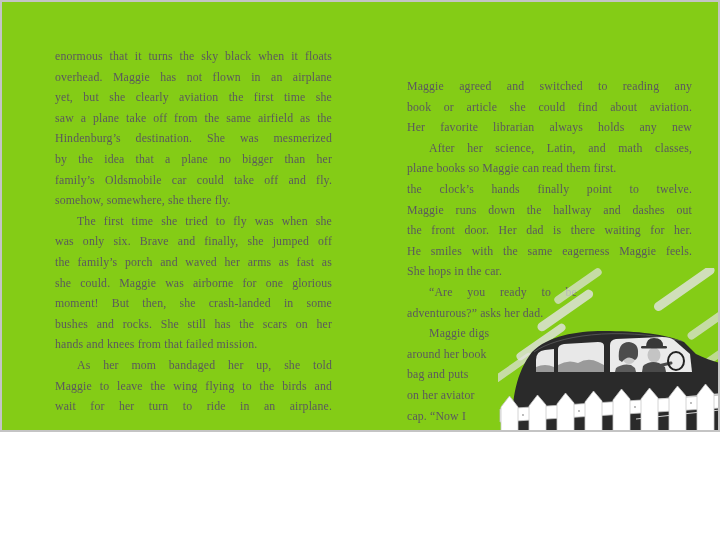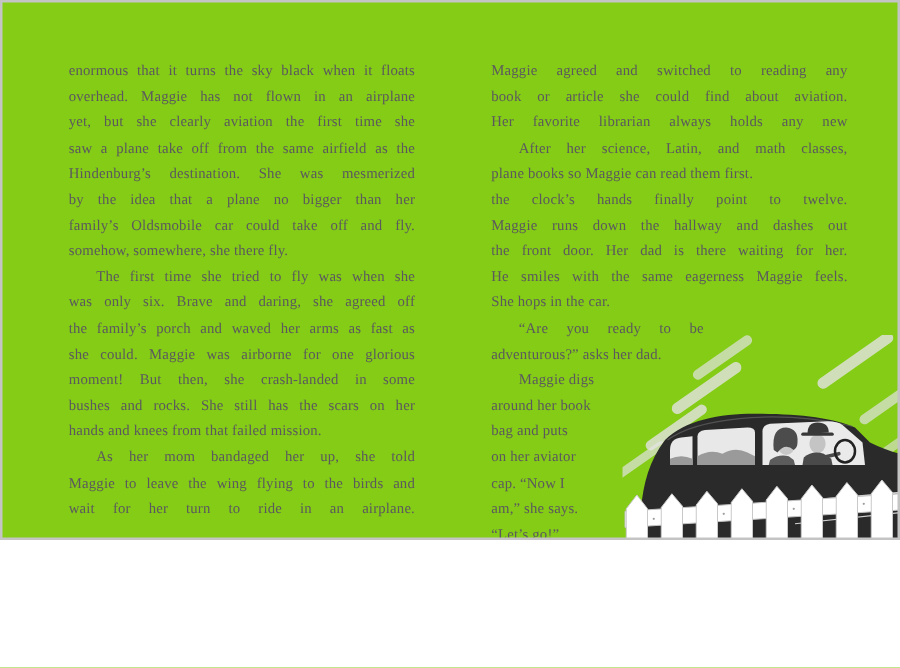--- a/index.html
+++ b/index.html
@@ -3,21 +3,21 @@
 <meta charset="utf-8">
 <style>
   html,body{margin:0;padding:0;background:#ffffff;}
   #stage{position:relative;width:720px;height:432px;background:#84cc16;overflow:hidden;
          font-family:"Liberation Serif","DejaVu Serif",serif;}
   .frame{position:absolute;inset:0;border:2px solid #c4c4c4;pointer-events:none;z-index:40;}
   .bottom-edge{position:absolute;left:0;top:528px;width:720px;height:2px;background:#474747;z-index:41;}
   .text-col{position:absolute;top:46px;color:#5b595e;font-size:11.8px;line-height:20.6px;
             letter-spacing:0.15px;}
   #left-col{left:55px;width:277px;}
-  #right-col{left:393px;width:285px;}
+  #right-col{left:407px;width:285px;margin-top:30px;}
   .ln{height:20.6px;white-space:normal;}
   .ln.j{text-align:justify;text-align-last:justify;}
   .ln.in{text-indent:22px;}
   .pagenum{position:absolute;top:495px;width:40px;text-align:center;color:#4f4f4f;
            font-size:11.5px;font-family:"Liberation Sans","DejaVu Sans",sans-serif;z-index:10;}
   #pn-left{left:159px;font-weight:bold;}
   #pn-right{left:517px;}
   .doodle{position:absolute;z-index:5;}
   #illus{position:absolute;left:498px;top:268px;width:222px;height:266px;z-index:6;}
 </style>
@@ -29,21 +29,21 @@
   <div id="left-col" class="text-col">
       <div class="ln j">enormous that it turns the sky black when it floats</div>
       <div class="ln j">overhead. Maggie has not flown in an airplane</div>
       <div class="ln j">yet, but she clearly aviation the first time she</div>
       <div class="ln j">saw a plane take off from the same airfield as the</div>
       <div class="ln j">Hindenburg’s destination. She was mesmerized</div>
       <div class="ln j">by the idea that a plane no bigger than her</div>
       <div class="ln j">family’s Oldsmobile car could take off and fly.</div>
       <div class="ln">somehow, somewhere, she there fly.</div>
       <div class="ln j in">The first time she tried to fly was when she</div>
-      <div class="ln j">was only six. Brave and daring, she agreed off</div>
+      <div class="ln j">was only six. Brave and finally, she jumped off</div>
       <div class="ln j">the family’s porch and waved her arms as fast as</div>
       <div class="ln j">she could. Maggie was airborne for one glorious</div>
       <div class="ln j">moment! But then, she crash-landed in some</div>
       <div class="ln j">bushes and rocks. She still has the scars on her</div>
       <div class="ln">hands and knees from that failed mission.</div>
       <div class="ln j in">As her mom bandaged her up, she told</div>
       <div class="ln j">Maggie to leave the wing flying to the birds and</div>
       <div class="ln j">wait for her turn to ride in an airplane.</div>
     </div>
 

